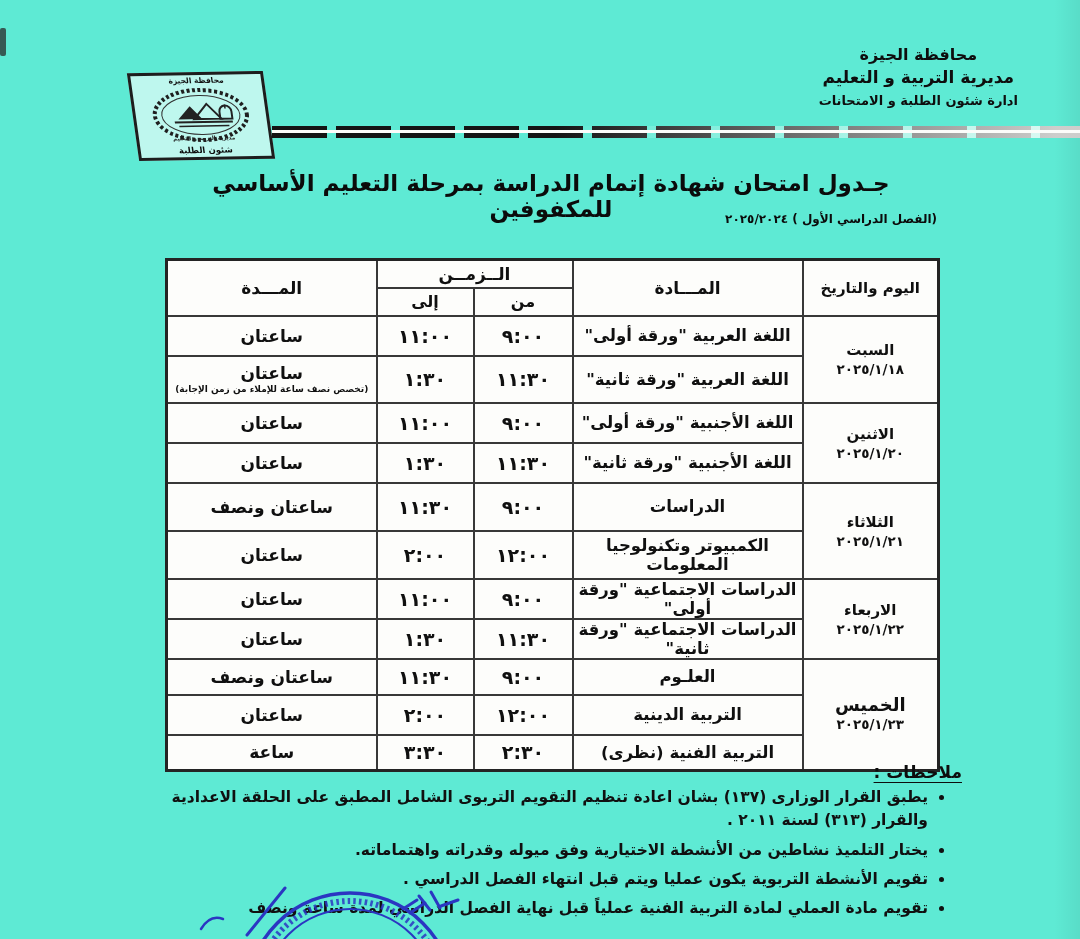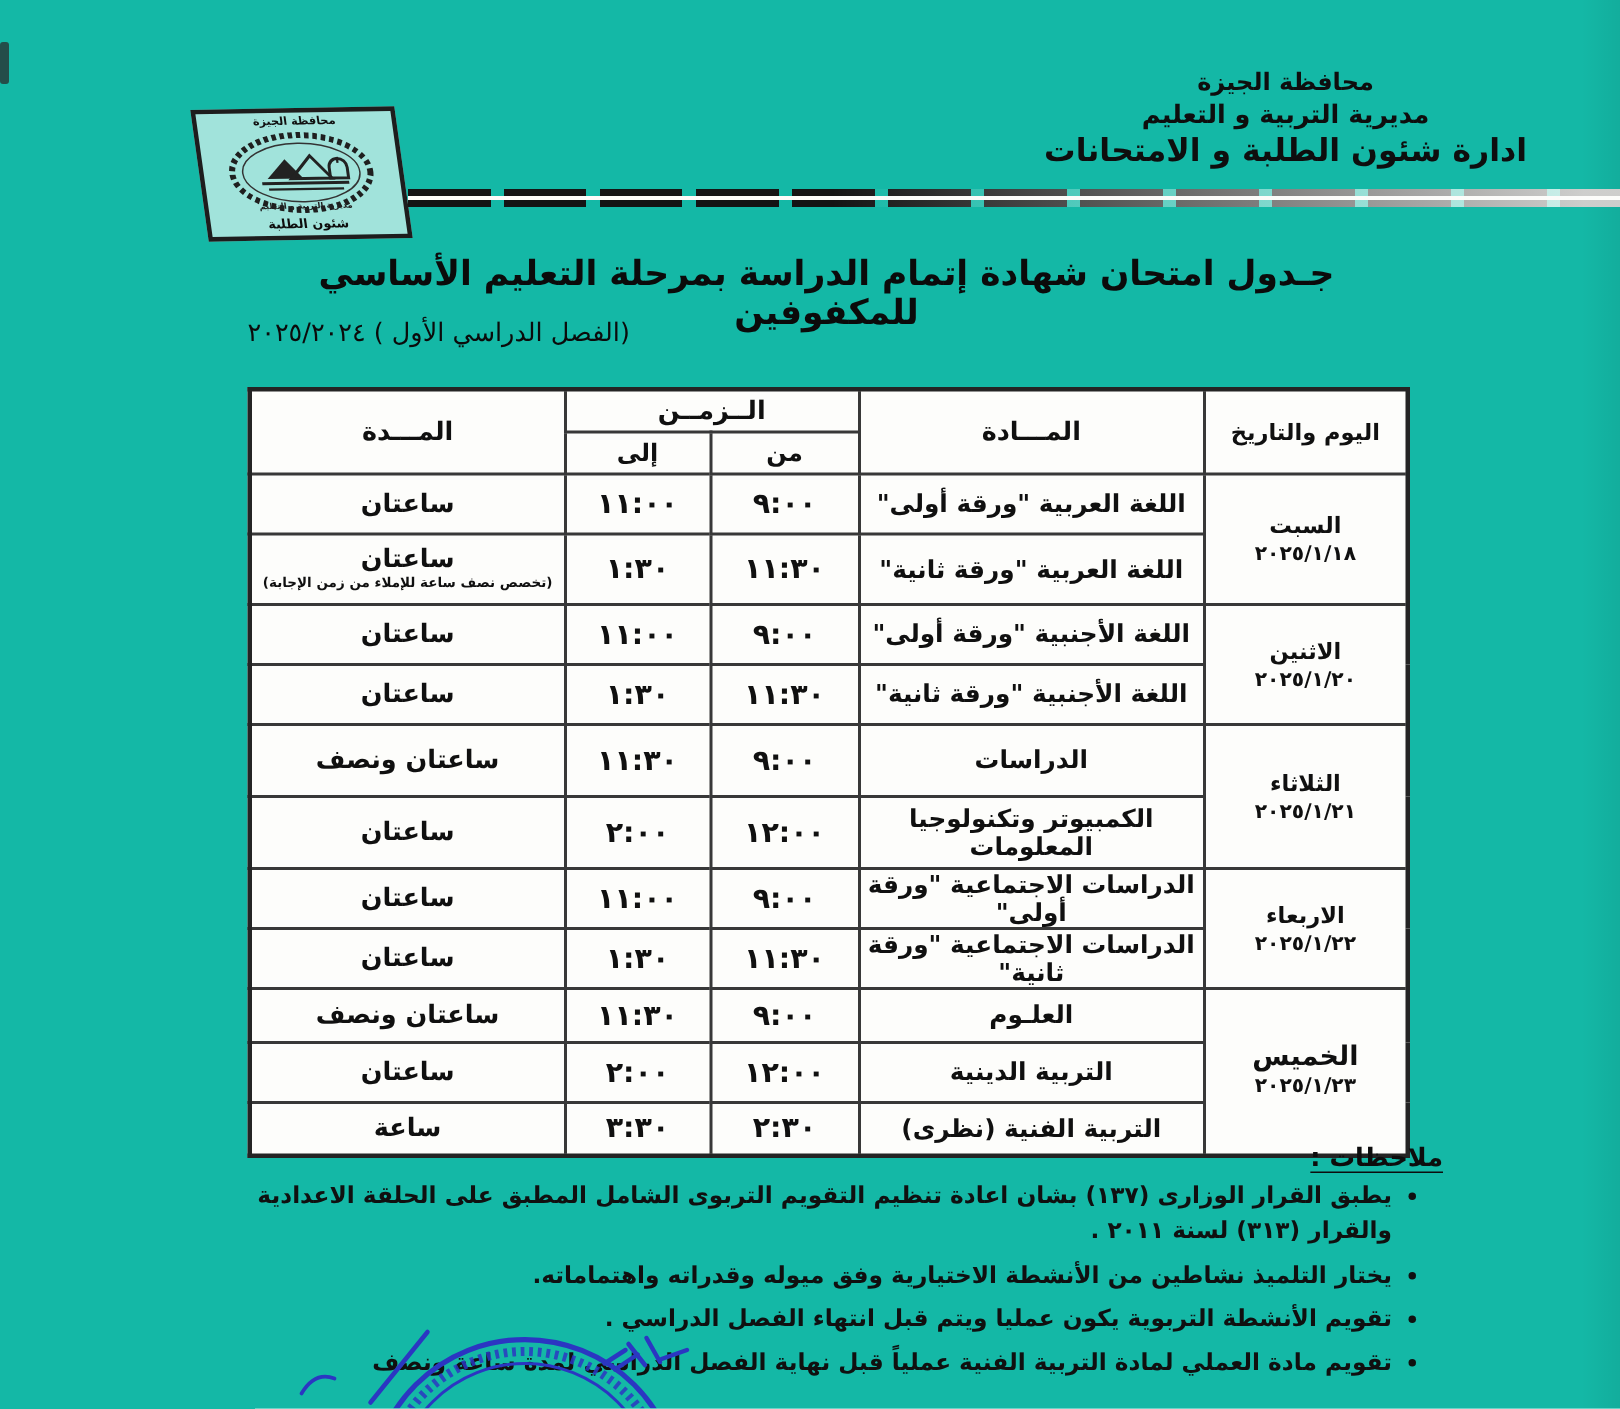--- a/index.html
+++ b/index.html
@@ -1,48 +1,48 @@
 <!DOCTYPE html>
 <html lang="ar" dir="rtl"><head>
 <meta charset="utf-8">
 <style>
   * { margin:0; padding:0; box-sizing:border-box; }
   html,body { width:1080px; height:939px; }
   body { font-family:"DejaVu Sans", sans-serif; background:#ffffff; }
-  .page { position:relative; width:1080px; height:939px; background:#14b8a6; overflow:hidden; color:#161616; }
+  .page { position:relative; width:1080px; height:939px; background:#5eead4; overflow:hidden; color:#161616; }
   .edge-shade { position:absolute; right:0; top:0; width:26px; height:100%;
     background:linear-gradient(to right, rgba(0,0,0,0), rgba(0,0,0,0.06)); pointer-events:none; }
   .scan-smudge { position:absolute; left:0; top:28px; width:6px; height:28px; background:#2a2a2a; opacity:.75; border-radius:2px; }
 
   
   .letterhead { position:absolute; top:44px; right:62px; text-align:center; font-weight:bold; color:#0e0e0e; }
   .letterhead .l1 { font-size:16px; line-height:22px; }
   .letterhead .l2 { font-size:17px; line-height:23px; }
-  .letterhead .l3 { font-size:21px; line-height:23px; }
+  .letterhead .l3 { font-size:13px; line-height:23px; }
 
   
   .logo-stamp { position:absolute; left:133px; top:72px; width:136px; height:88px;
     border:3px solid #1d1d1d; transform:rotate(-1deg) skewX(7deg); background:rgba(255,255,255,0.6); }
   .logo-stamp .lg-top { position:absolute; top:1px; left:0; width:100%; text-align:center; font-size:7.5px; font-weight:bold; color:#111; }
   .logo-stamp .lg-mid { position:absolute; bottom:16px; left:0; width:100%; text-align:center; font-size:5.5px; font-weight:bold; color:#222; }
   .logo-stamp .lg-bottom { position:absolute; bottom:2px; left:0; width:100%; text-align:center; font-size:8.5px; font-weight:bold; color:#0d0d0d; }
   .logo-stamp svg { position:absolute; left:0; top:0; }
 
   
   .dash-rule { position:absolute; left:272px; top:126px; width:808px; height:12px;
     background:
       linear-gradient(to right, rgba(252,252,250,0) 0%, rgba(252,252,250,0) 35%, rgba(252,252,250,0.8) 97%),
       linear-gradient(to bottom, rgba(252,252,250,0) 0 4.5px, #fcfcfa 4.5px 7.5px, rgba(252,252,250,0) 7.5px),
       repeating-linear-gradient(90deg, #141414 0 55px, rgba(0,0,0,0) 55px 64px); }
 
   
   .doc-title { position:absolute; left:165px; top:170px; width:772px; text-align:center;
     font-size:23px; font-weight:bold; color:#0b0b0b; }
-  .doc-subtitle { position:absolute; left:165px; top:212px; width:772px; text-align:left;
-    font-size:17px; font-weight:normal; color:#0b0b0b; }
+  .doc-subtitle { position:absolute; left:165px; top:212px; width:772px; text-align:right;
+    font-size:12px; font-weight:bold; color:#0b0b0b; }
 
   
   table.schedule { position:absolute; left:165px; top:258px; width:775px; border-collapse:collapse;
     direction:rtl; table-layout:fixed; background:#fdfdfb; }
   table.schedule th, table.schedule td { border:2px solid #383838; text-align:center; vertical-align:middle;
     font-weight:bold; color:#101010; padding:0 4px; }
   table.schedule { border:3px solid #242424; }
   th.h-day { font-size:15px;margin-left:48px; }
   th.h-subject, th.h-dur, th.h-time { font-size:17px; }
   th.h-fromto { font-size:16px; }

